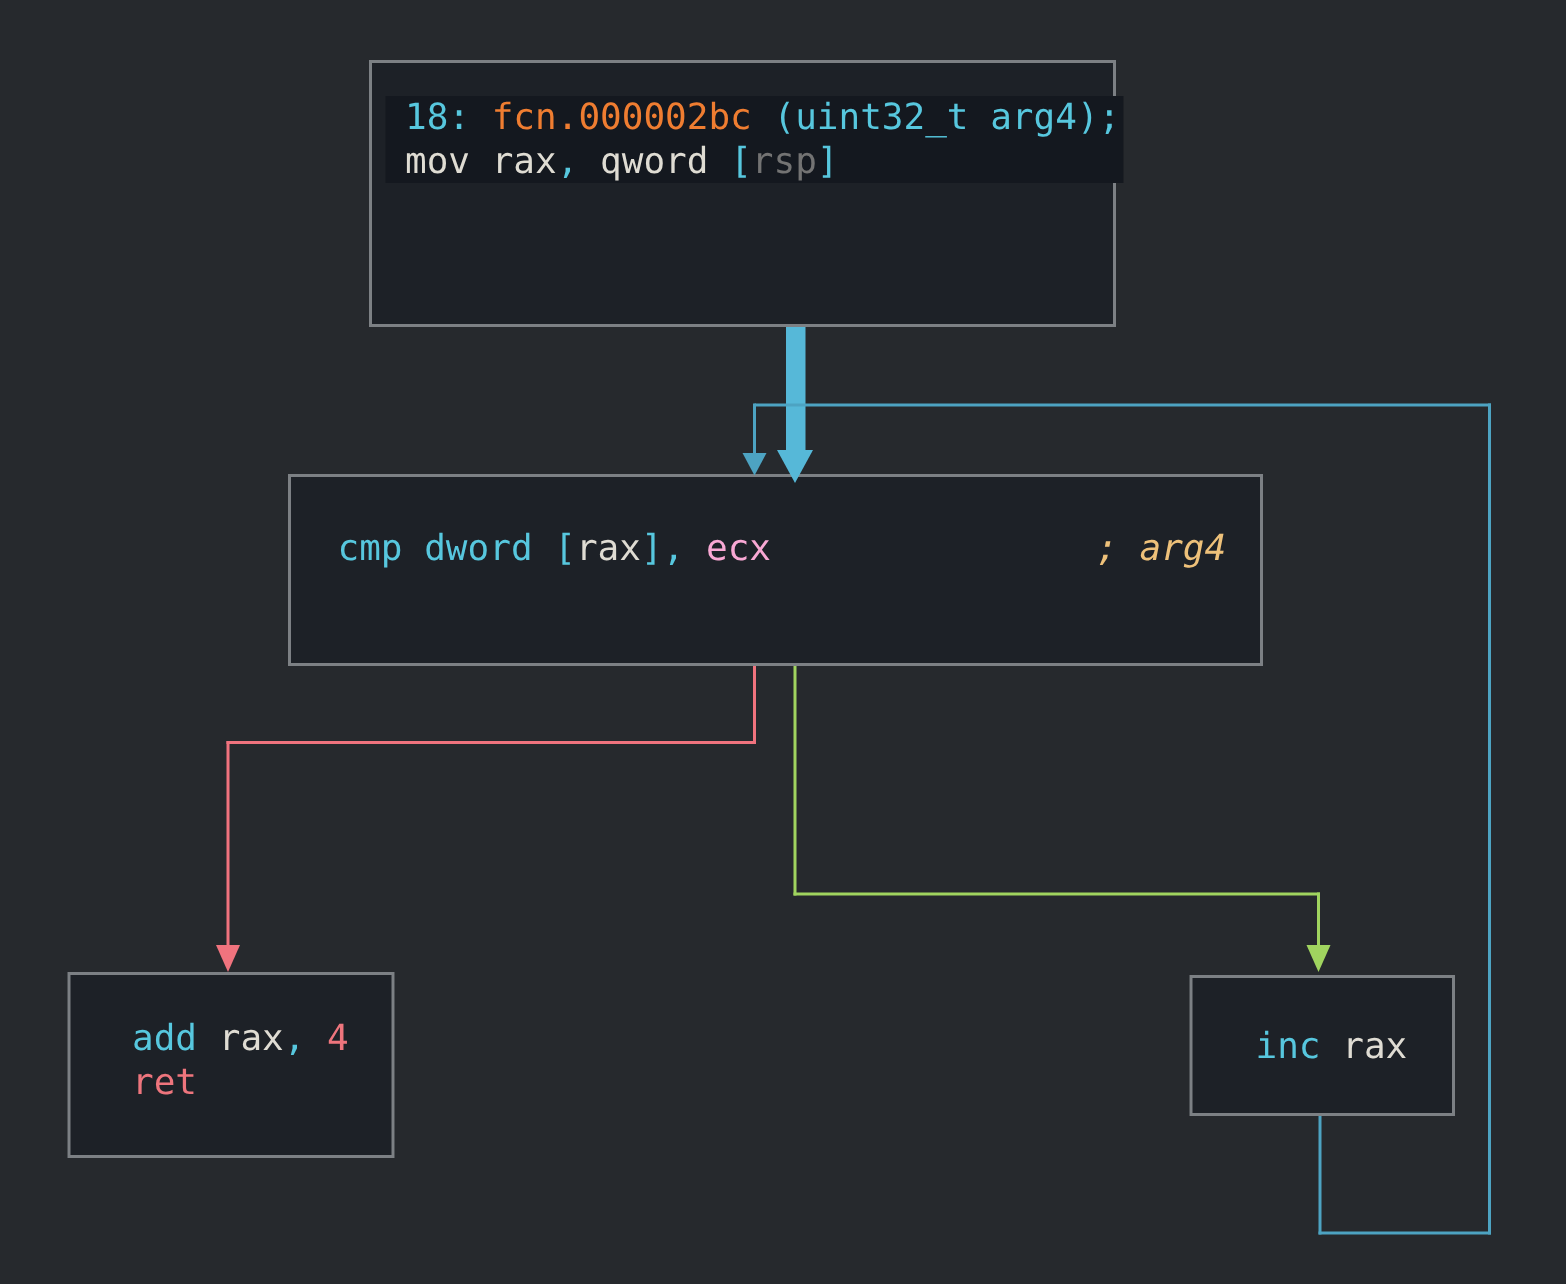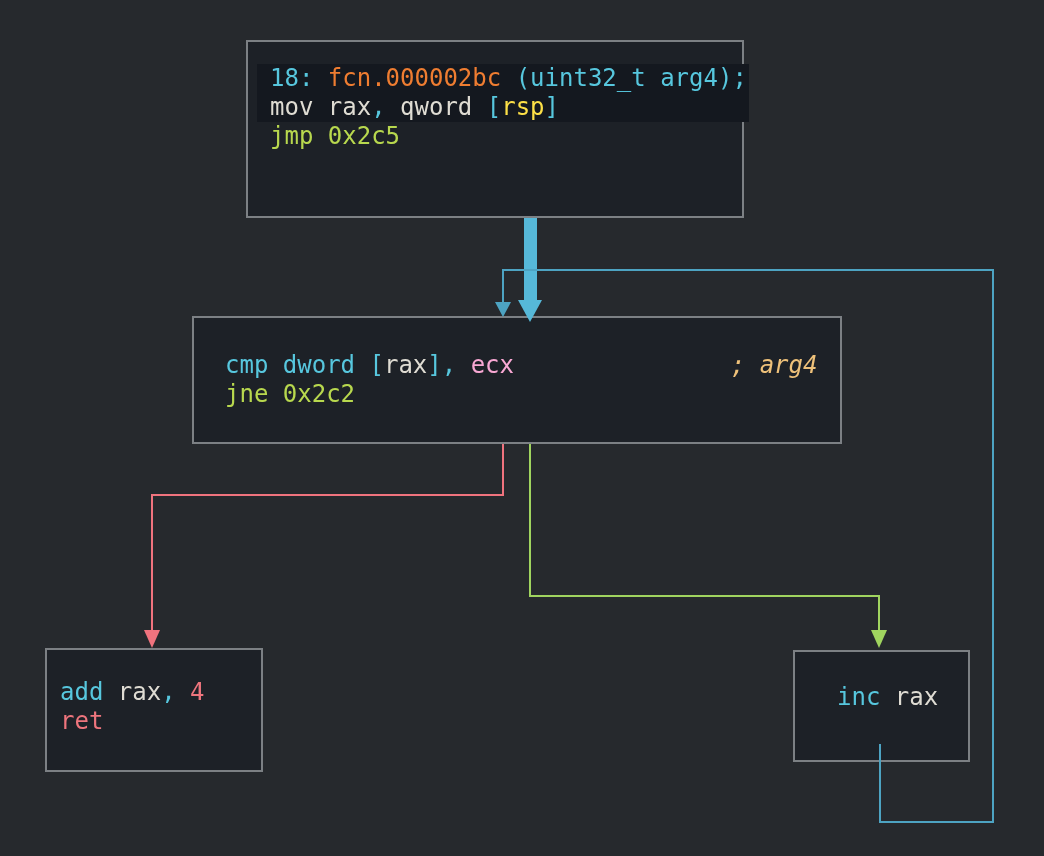--- a/index.html
+++ b/index.html
@@ -42,38 +42,36 @@
   }
 </style>
 </head>
 <body>
 
 <div id="graph-canvas" style="width: 1044px; height: 856px; background: rgb(38, 41, 45);">
     <div class="node" style="left: 246px; top: 40px; width: 498px; height: 178px; background: rgb(29, 33, 39); border-color: rgb(124, 128, 132);">
       <div style="padding-top: 22px; padding-left: 9px;">
         <div class="hl-group" style="background: rgb(20, 24, 31);">
           <div class="asm-line"><span style="color: rgb(87, 199, 222);">18: </span><span style="color: rgb(239, 125, 49);">fcn.000002bc</span><span style="color: rgb(223, 220, 211);"> </span><span style="color: rgb(87, 199, 222);">(uint32_t arg4);</span></div>
-          <div class="asm-line"><span style="color: rgb(223, 220, 211);">mov rax</span><span style="color: rgb(87, 199, 222);">,</span><span style="color: rgb(223, 220, 211);"> qword </span><span style="color: rgb(87, 199, 222);">[</span><span style="color: #fde047;">rsp</span><span style="color: rgb(87, 199, 222);">]</span></div>
+          <div class="asm-line"><span style="color: rgb(223, 220, 211);">mov rax</span><span style="color: rgb(87, 199, 222);">,</span><span style="color: rgb(223, 220, 211);"> qword </span><span style="color: rgb(87, 199, 222);">[</span><span style="color: #737373;">rsp</span><span style="color: rgb(87, 199, 222);">]</span></div>
         </div>
-        <div class="asm-line"><span style="color: rgb(184, 216, 78);">jmp 0x2c5</span></div>
       </div>
     </div>
     <div class="node" style="left: 192px; top: 316px; width: 650px; height: 128px; background: rgb(29, 33, 39); border-color: rgb(124, 128, 132);">
       <div style="padding-top: 33px; padding-left: 18px;">
         <div class="asm-line"><span style="color: rgb(87, 199, 222);">cmp dword [</span><span style="color: rgb(223, 220, 211);">rax</span><span style="color: rgb(87, 199, 222);">],</span><span style="color: #f9a8d4;"> ecx</span><span style="color: rgb(223, 220, 211);">               </span><span style="color: rgb(238, 193, 122); font-style: italic;">; arg4</span></div>
-        <div class="asm-line"><span style="color: rgb(184, 216, 78);">jne 0x2c2</span></div>
       </div>
     </div>
     <div class="node" style="left: 45px; top: 648px; width: 218px; height: 124px; background: rgb(29, 33, 39); border-color: rgb(124, 128, 132);">
-      <div style="padding-top: 28px; ">
+      <div style="padding-top: 28px; padding-left: 28px;">
         <div class="asm-line"><span style="color: rgb(87, 199, 222);">add</span><span style="color: rgb(223, 220, 211);"> rax</span><span style="color: rgb(87, 199, 222);">,</span><span style="color: rgb(223, 220, 211);"> </span><span style="color: rgb(238, 117, 125);">4</span></div>
         <div class="asm-line"><span style="color: rgb(238, 117, 125);">ret</span></div>
       </div>
     </div>
-    <div class="node" style="left: 793px; top: 650px; width: 177px; height: 112px; background: rgb(29, 33, 39); border-color: rgb(124, 128, 132);">
+    <div class="node" style="left: 793px; top: 650px; width: 177px; height: 94px; background: rgb(29, 33, 39); border-color: rgb(124, 128, 132);">
       <div style="padding-top: 31px; padding-left: 29px;">
         <div class="asm-line"><span style="color: rgb(87, 199, 222);">inc</span><span style="color: rgb(223, 220, 211);"> rax</span></div>
       </div>
     </div>
     <div class="edge-seg" style="left: 524px; top: 218px; width: 13px; height: 84px; background: rgb(86, 184, 216);"></div>
     <div class="arrow-head" style="left: 518px; top: 300px; border-left: 12px solid transparent; border-right: 12px solid transparent; border-top: 22px solid rgb(86, 184, 216);"></div>
     <div class="edge-seg" style="left: 879px; top: 744px; width: 2px; height: 79px; background: rgb(77, 163, 194);"></div>
     <div class="edge-seg" style="left: 879px; top: 821px; width: 115px; height: 2px; background: rgb(77, 163, 194);"></div>
     <div class="edge-seg" style="left: 992px; top: 269px; width: 2px; height: 554px; background: rgb(77, 163, 194);"></div>
     <div class="edge-seg" style="left: 503px; top: 269px; width: 491px; height: 2px; background: rgb(77, 163, 194);"></div>

